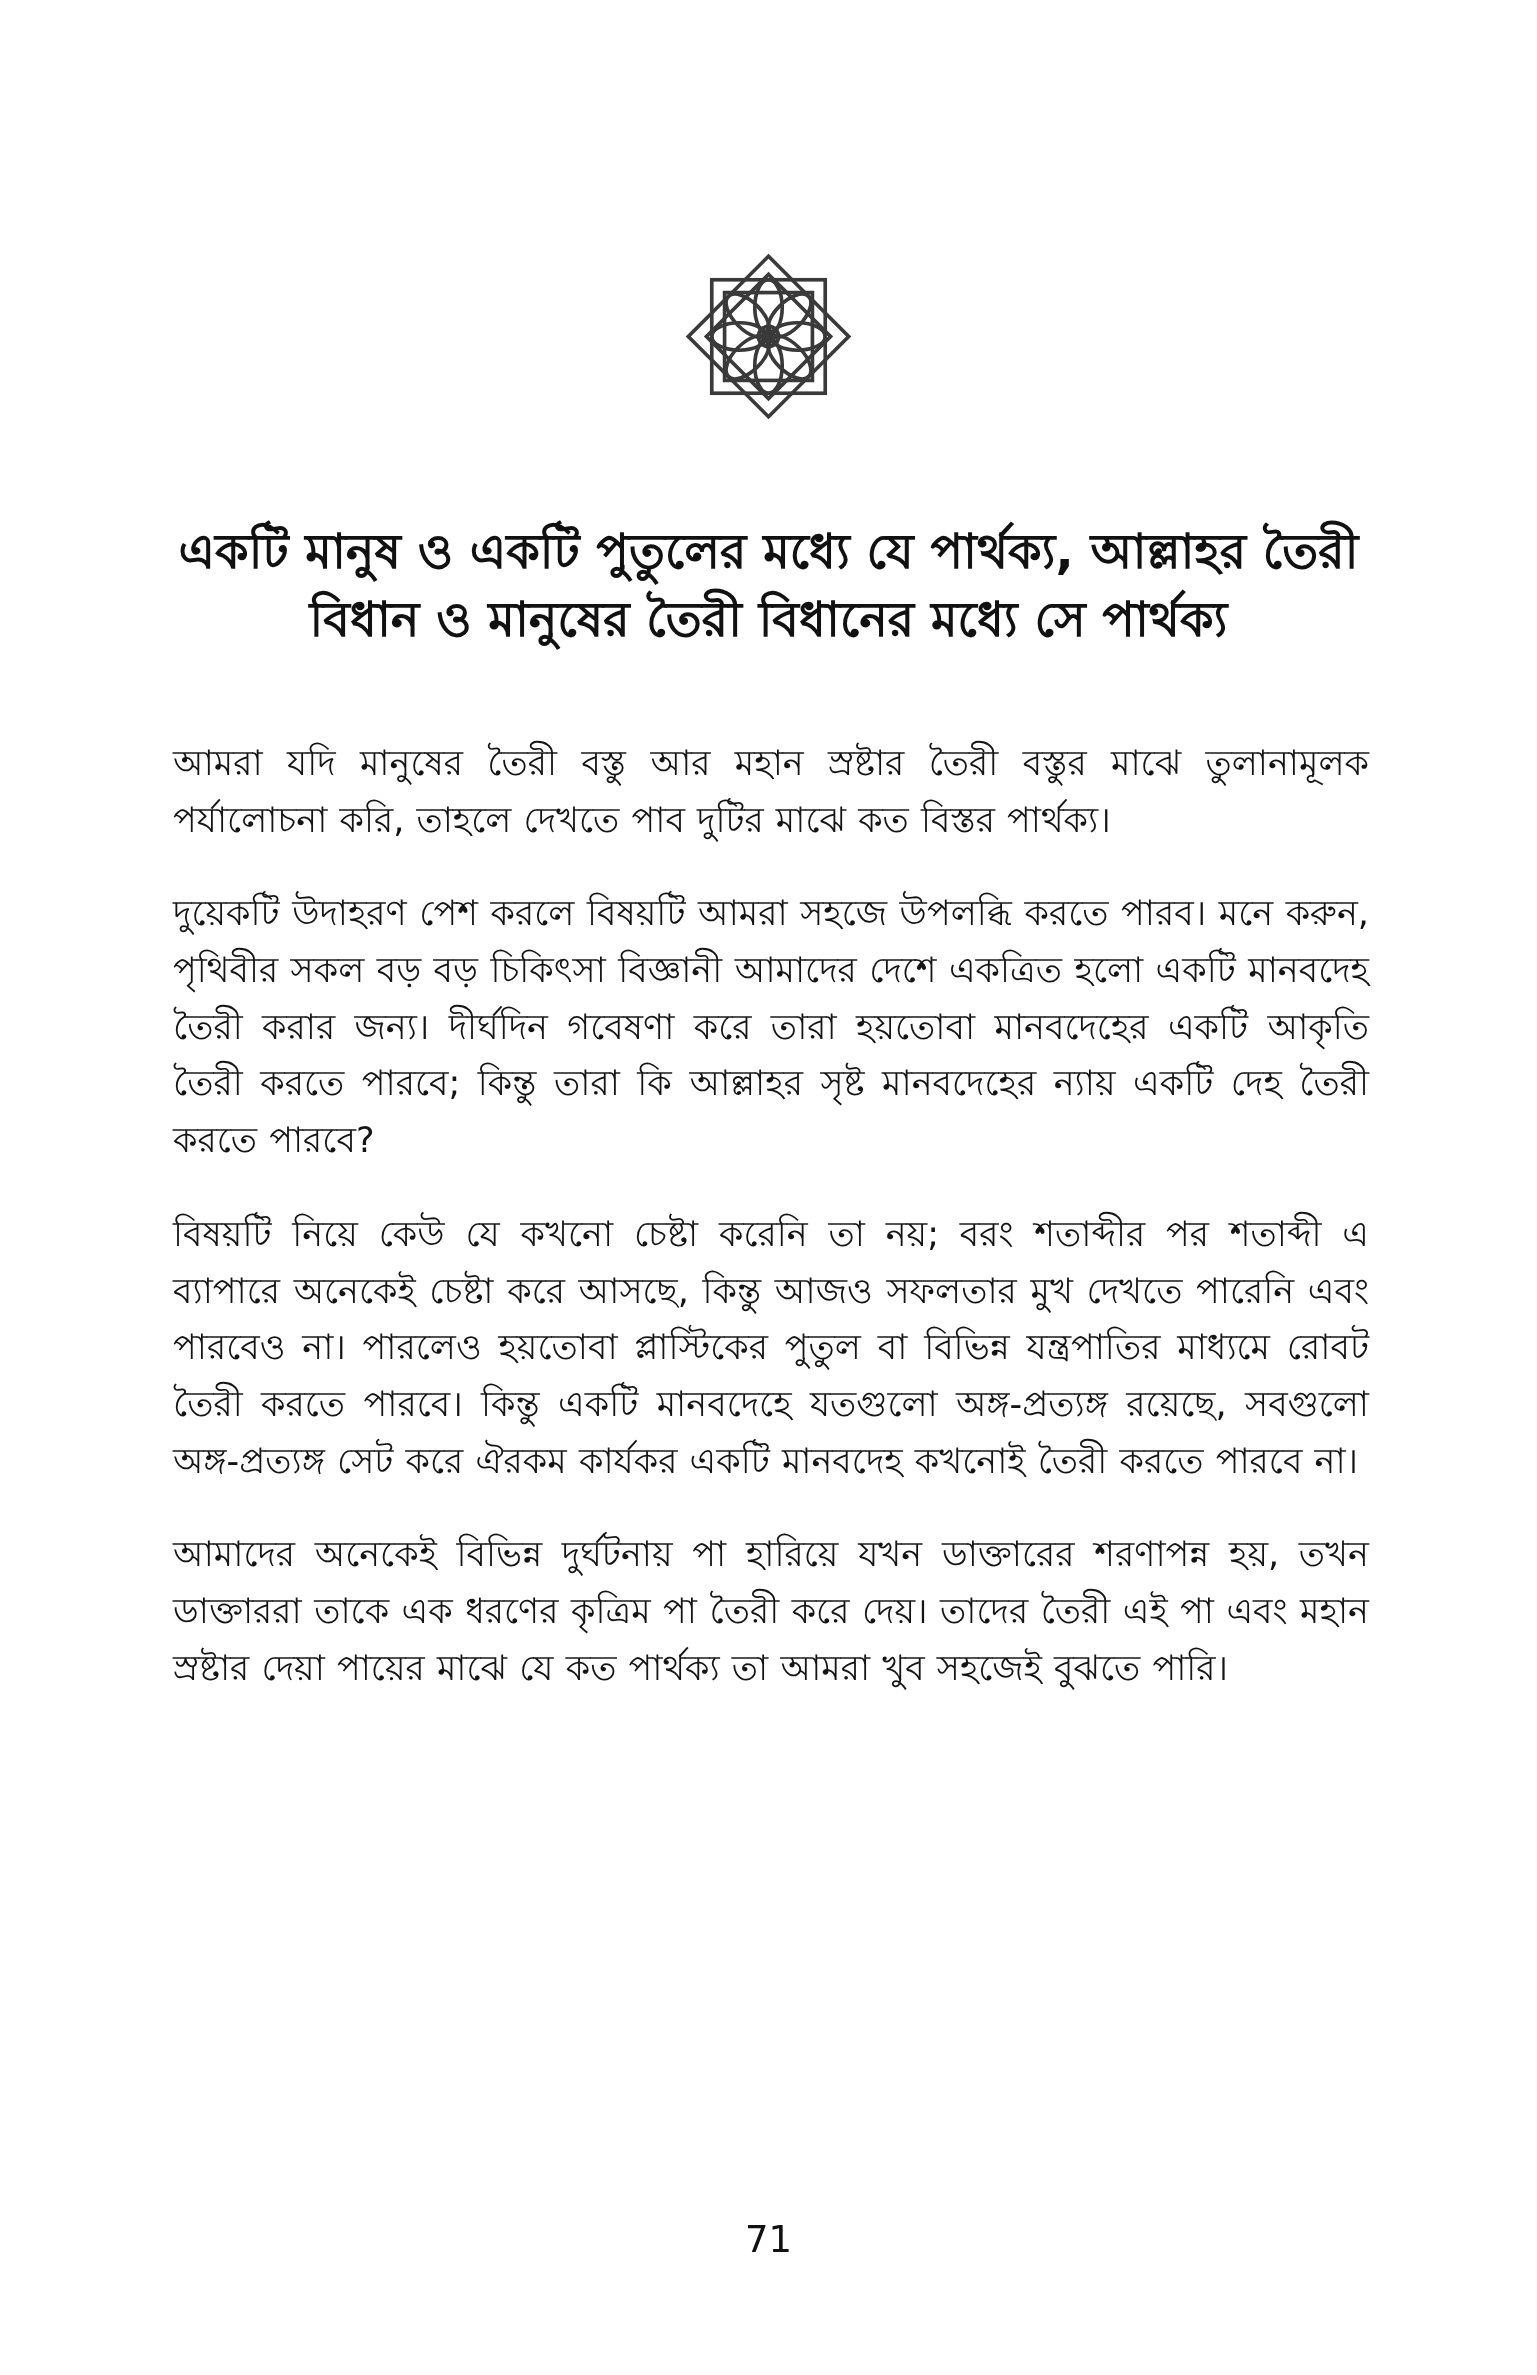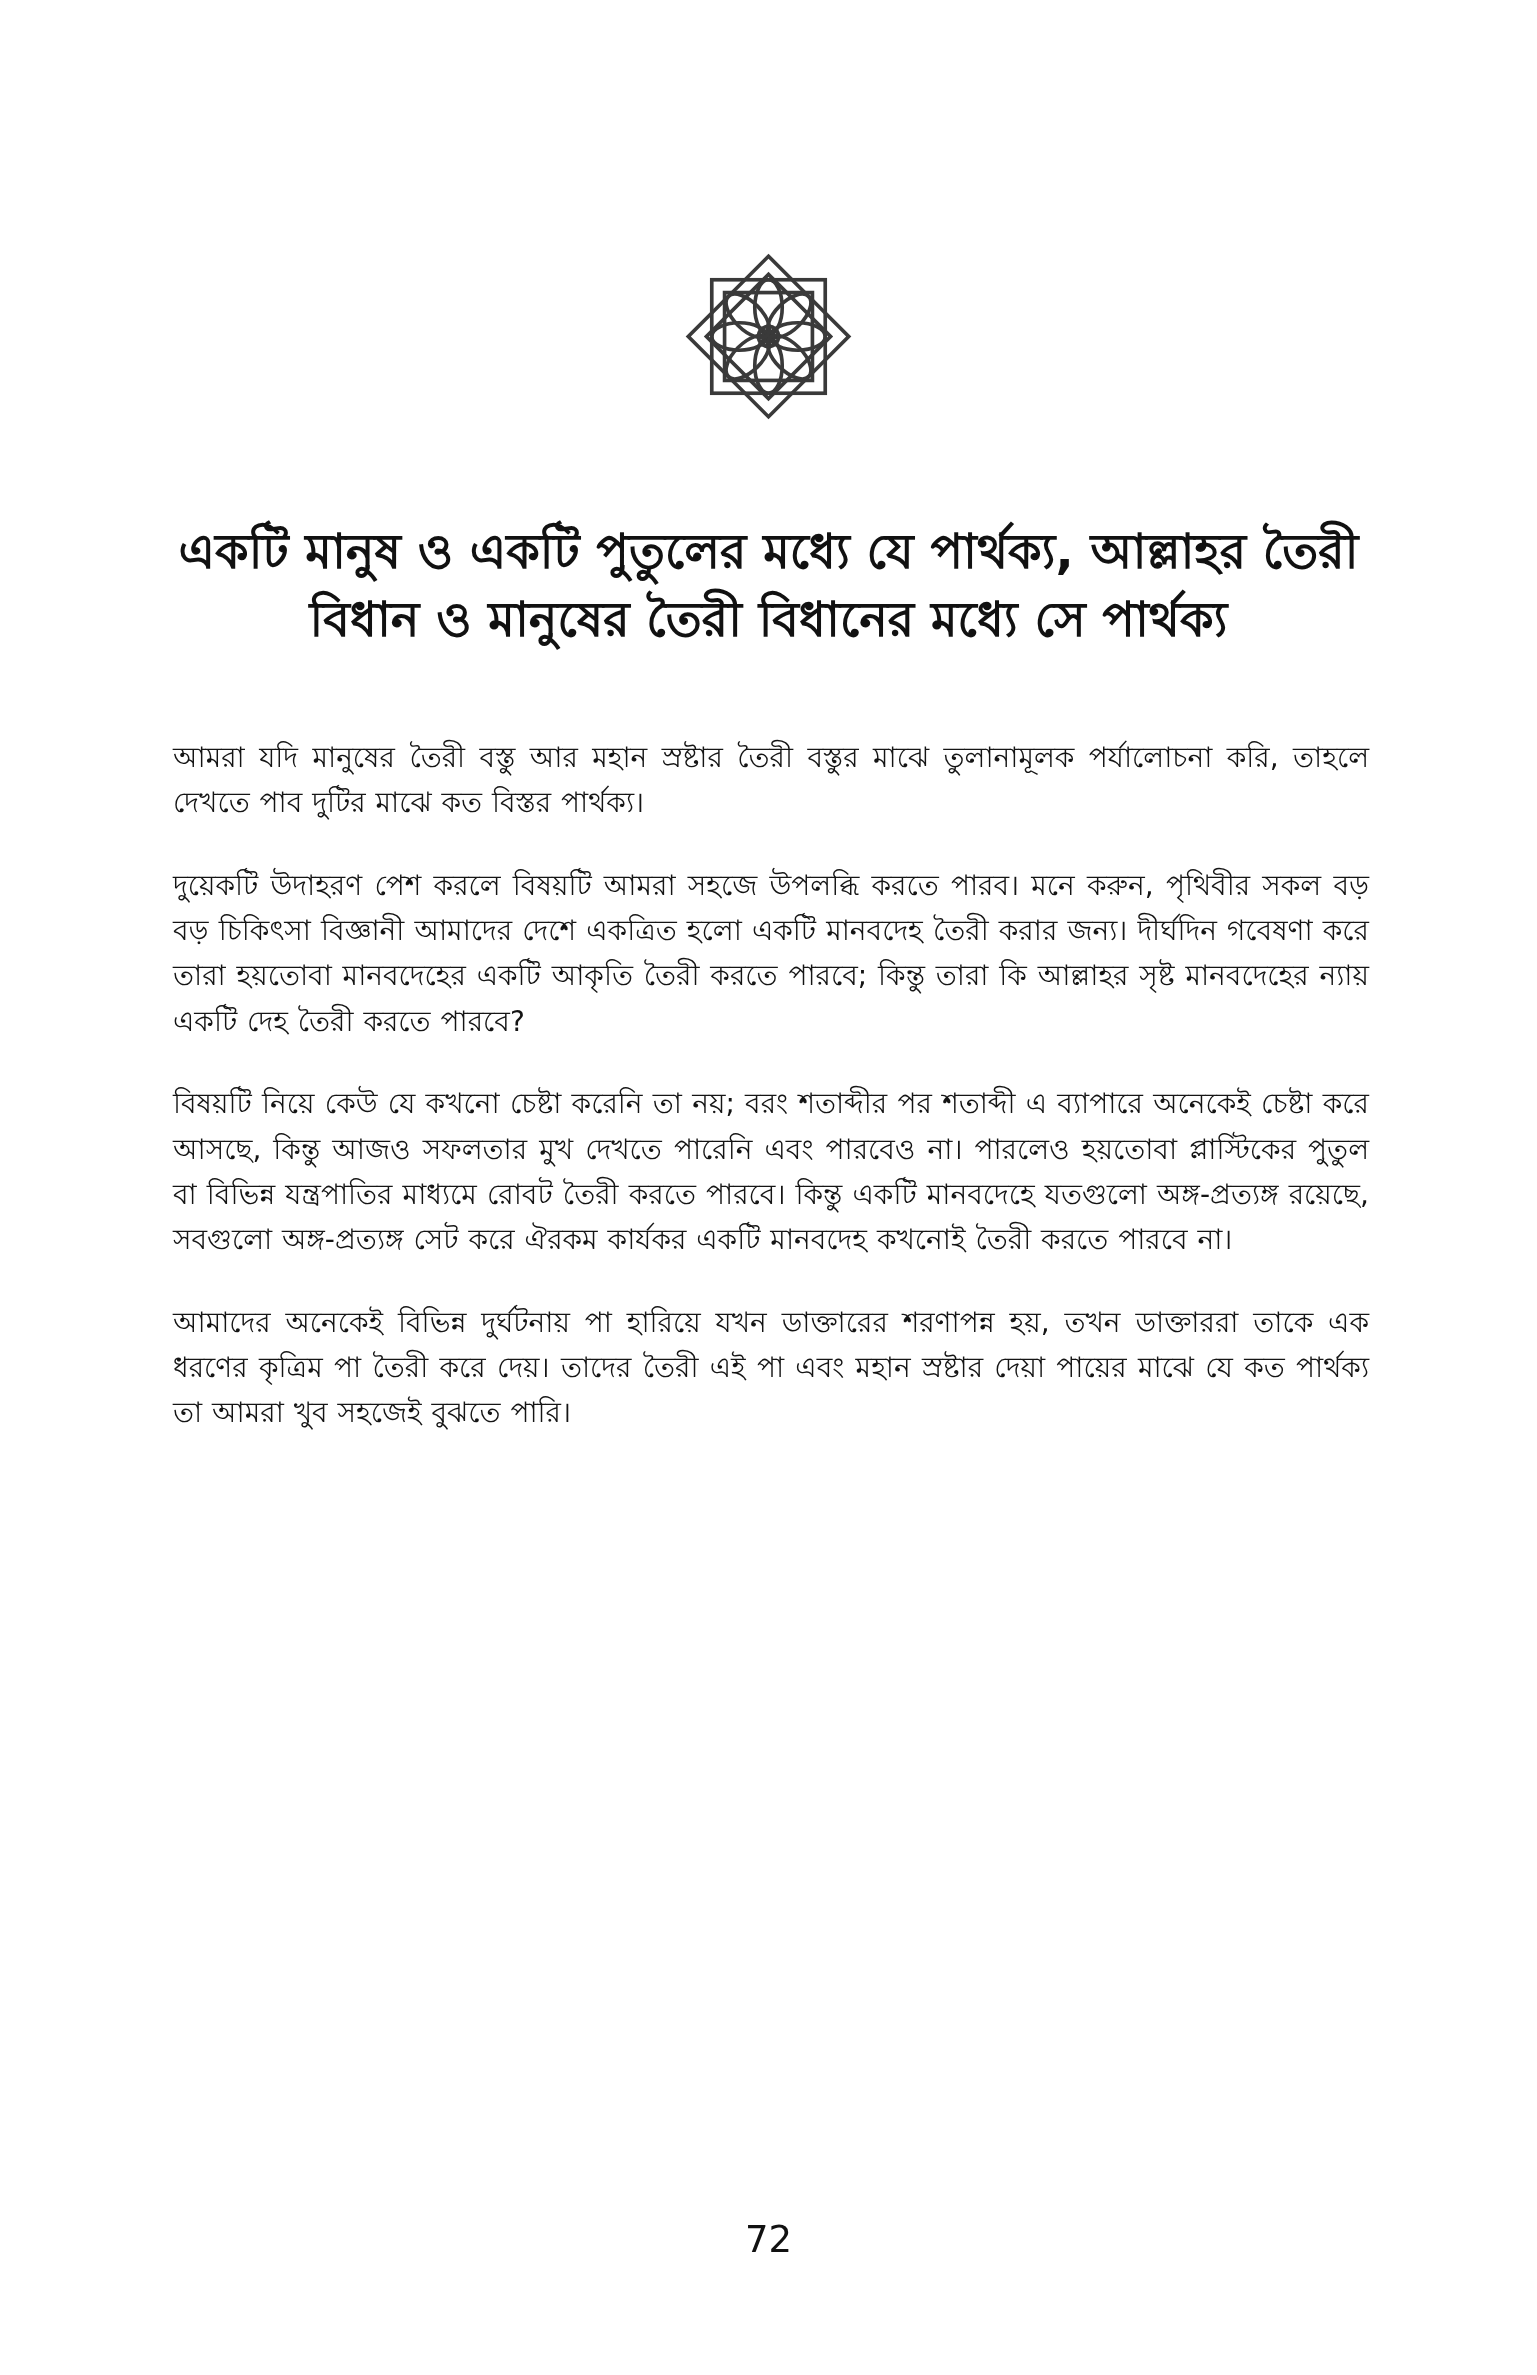--- a/index.html
+++ b/index.html
@@ -56,21 +56,21 @@
   
   .body-col {
     position: absolute;
     top: 735px;
     left: 173px;
     width: 1196px;
   }
   p.para {
     margin: 0 0 37px 0;
     font-family: "DejaVu Sans", "Liberation Sans", sans-serif;
-    font-size: 28px;
+    font-size: 35px;
     line-height: 1.62;
     text-align: justify;
     text-justify: inter-word;
     color: #141414;
     word-spacing: 1px;
   }
   p.para:last-child {
     margin-bottom: 0;
   }
 
@@ -118,16 +118,16 @@
 
   <h1 class="title">একটি মানুষ ও একটি পুতুলের মধ্যে যে পার্থক্য, আল্লাহর তৈরী বিধান ও মানুষের তৈরী বিধানের মধ্যে সে পার্থক্য</h1>
 
   <div class="body-col">
     <p class="para">আমরা যদি মানুষের তৈরী বস্তু আর মহান স্রষ্টার তৈরী বস্তুর মাঝে তুলানামূলক পর্যালোচনা করি, তাহলে দেখতে পাব দুটির মাঝে কত বিস্তর পার্থক্য।</p>
     <p class="para">দুয়েকটি উদাহরণ পেশ করলে বিষয়টি আমরা সহজে উপলব্ধি করতে পারব। মনে করুন, পৃথিবীর সকল বড় বড় চিকিৎসা বিজ্ঞানী আমাদের দেশে একত্রিত হলো একটি মানবদেহ তৈরী করার জন্য। দীর্ঘদিন গবেষণা করে তারা হয়তোবা মানবদেহের একটি আকৃতি তৈরী করতে পারবে; কিন্তু তারা কি আল্লাহর সৃষ্ট মানবদেহের ন্যায় একটি দেহ তৈরী করতে পারবে?</p>
     <p class="para">বিষয়টি নিয়ে কেউ যে কখনো চেষ্টা করেনি তা নয়; বরং শতাব্দীর পর শতাব্দী এ ব্যাপারে অনেকেই চেষ্টা করে আসছে, কিন্তু আজও সফলতার মুখ দেখতে পারেনি এবং পারবেও না। পারলেও হয়তোবা প্লাস্টিকের পুতুল বা বিভিন্ন যন্ত্রপাতির মাধ্যমে রোবট তৈরী করতে পারবে। কিন্তু একটি মানবদেহে যতগুলো অঙ্গ-প্রত্যঙ্গ রয়েছে, সবগুলো অঙ্গ-প্রত্যঙ্গ সেট করে ঐরকম কার্যকর একটি মানবদেহ কখনোই তৈরী করতে পারবে না।</p>
     <p class="para">আমাদের অনেকেই বিভিন্ন দুর্ঘটনায় পা হারিয়ে যখন ডাক্তারের শরণাপন্ন হয়, তখন ডাক্তাররা তাকে এক ধরণের কৃত্রিম পা তৈরী করে দেয়। তাদের তৈরী এই পা এবং মহান স্রষ্টার দেয়া পায়ের মাঝে যে কত পার্থক্য তা আমরা খুব সহজেই বুঝতে পারি।</p>
   </div>
 
-  <div class="page-number">72</div>
+  <div class="page-number">71</div>
 
 </div>
 
 
 </body></html>

